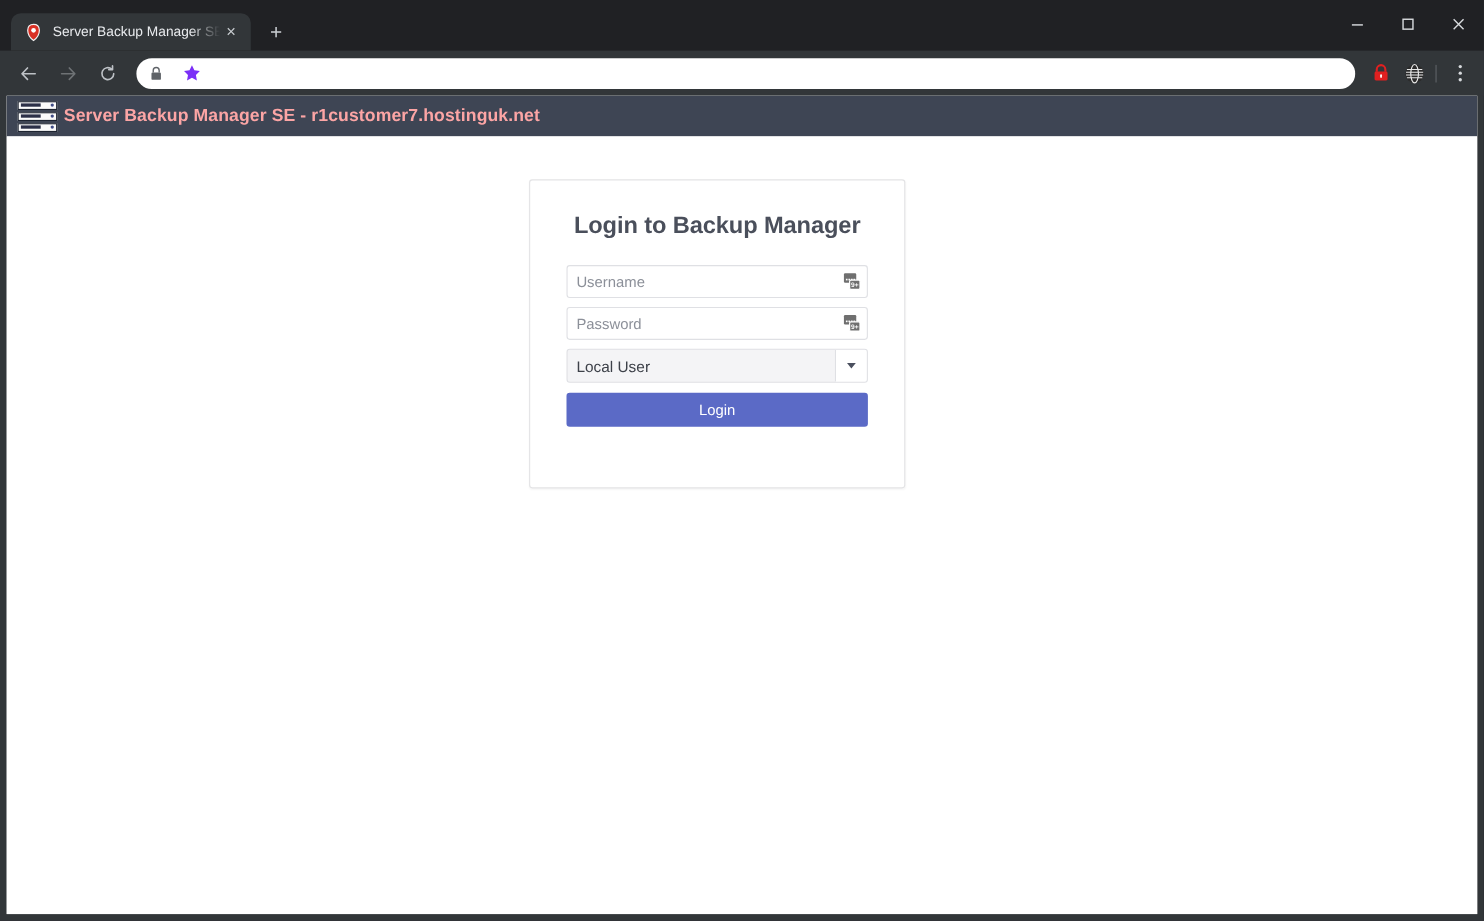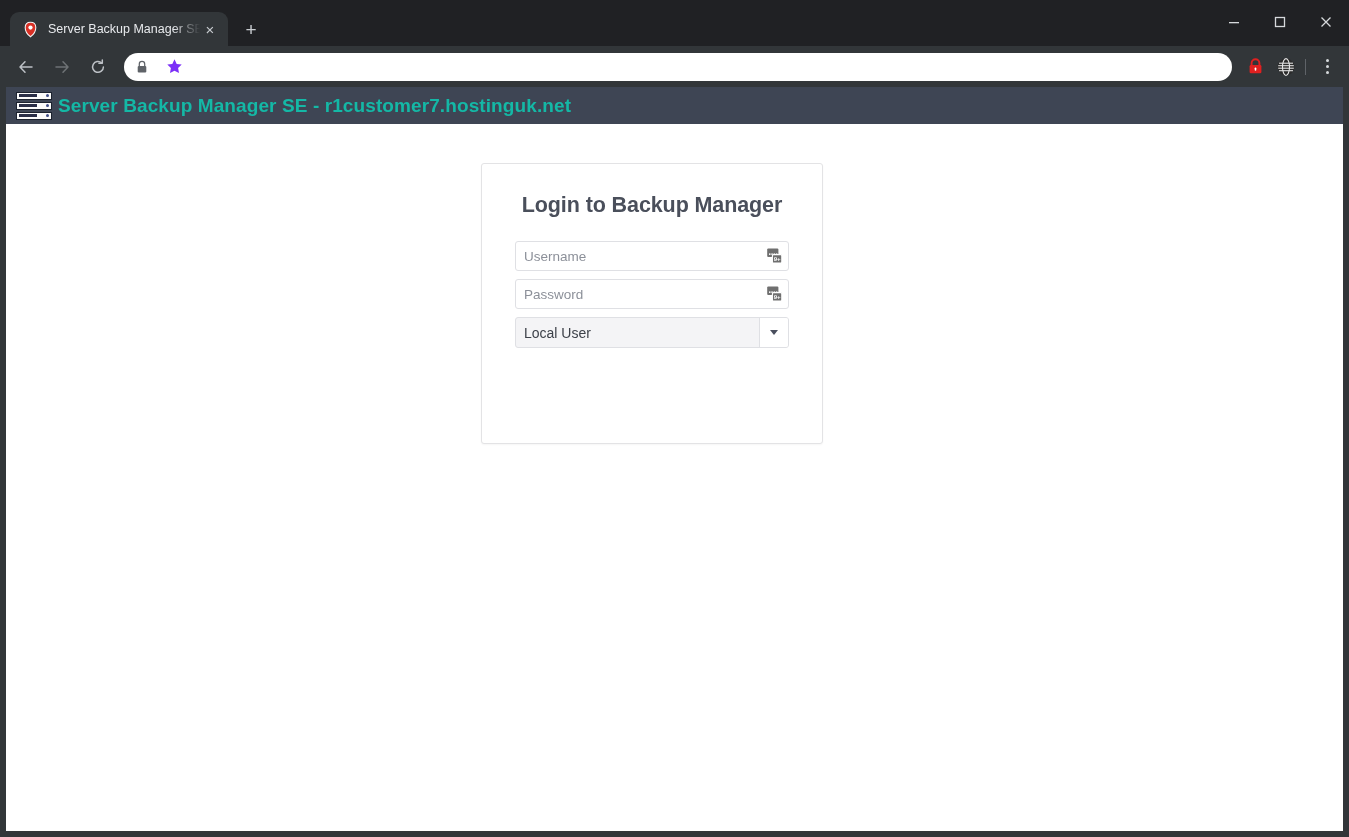--- a/index.html
+++ b/index.html
@@ -246,22 +246,22 @@
     height: 3px;
     background: #2b2f47;
   }
   .rack-led {
     width: 3px;
     height: 3px;
     border-radius: 50%;
     background: #3f4c86;
   }
   .app-title {
-    color: #14b8a6;
-    font-size: 19px;
+    color: #fca5a5;
+    font-size: 16px;
     font-weight: bold;
     letter-spacing: 0.1px;
     white-space: nowrap;
   }
   .lang-select {
     margin-left: auto;
     width: 224px;
     height: 30px;
     background: #ffffff;
     border-radius: 3px;
@@ -565,19 +565,20 @@
             </span>
           </div>
 
           <div class="select-row">
             <span class="select-value">Local User</span>
             <span class="select-arrow">
               <span class="caret-sm"></span>
             </span>
           </div>
 
+          <button class="login-btn">Login</button>
 
         </div>
       </div>
 
     </div>
   </div>
 </div>
 
 </body></html>

